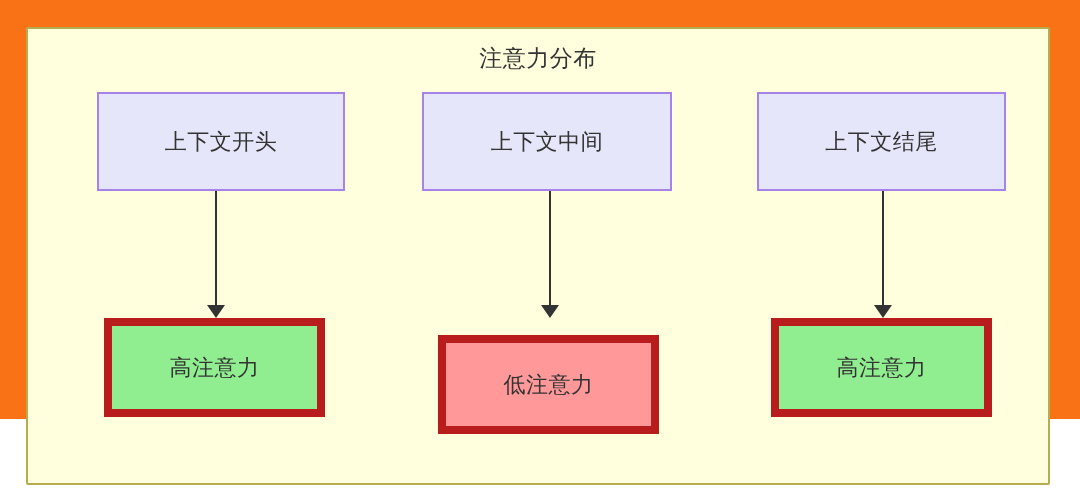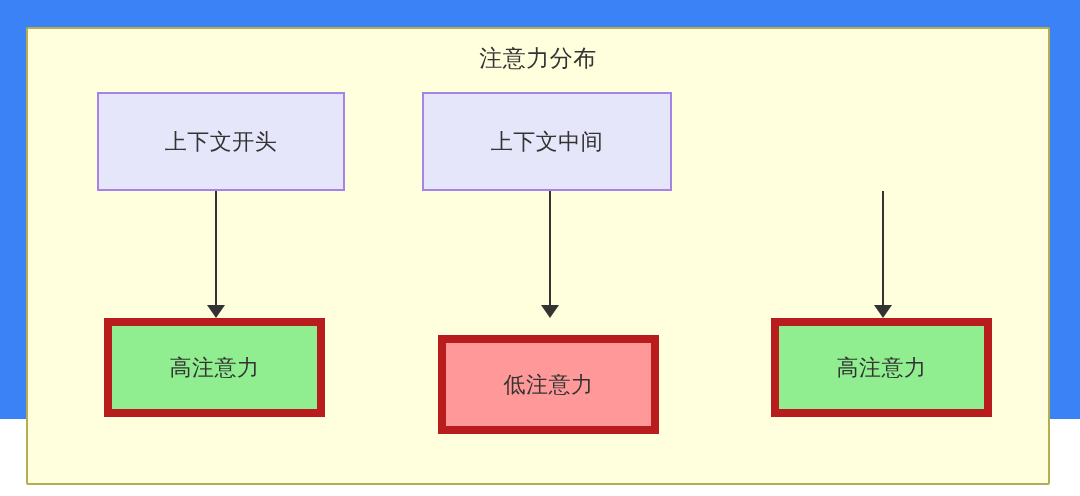--- a/index.html
+++ b/index.html
@@ -11,21 +11,21 @@
     width: 1080px;
     height: 496px;
     font-family: "Liberation Sans", "DejaVu Sans", sans-serif;
     overflow: hidden;
   }
 
   .canvas {
     position: relative;
     width: 1080px;
     height: 419px;
-    background: #3b82f6;
+    background: #f97316;
   }
 
   
   .cluster {
     position: absolute;
     left: 26px;
     top: 27px;
     width: 1024px;
     height: 458px;
     background: #ffffde;
@@ -115,20 +115,23 @@
     <span>上下文中间</span>
   </div>
 
   <div class="edge-line" style="left:549px; top:191px; height:117px;"></div>
   <div class="edge-head" style="left:541px; top:305px;"></div>
 
   <div class="node-bottom fill-low" style="left:438px; top:318px; width:221px; height:99px;">
     <span>低注意力</span>
   </div>
 
+  <div class="node-top" style="left:757px; top:92px; width:249px; height:99px;">
+    <span>上下文结尾</span>
+  </div>
 
   <div class="edge-line" style="left:882px; top:191px; height:117px;"></div>
   <div class="edge-head" style="left:874px; top:305px;"></div>
 
   <div class="node-bottom fill-high" style="left:771px; top:318px; width:221px; height:99px;">
     <span>高注意力</span>
   </div>
 
 </div>
 

